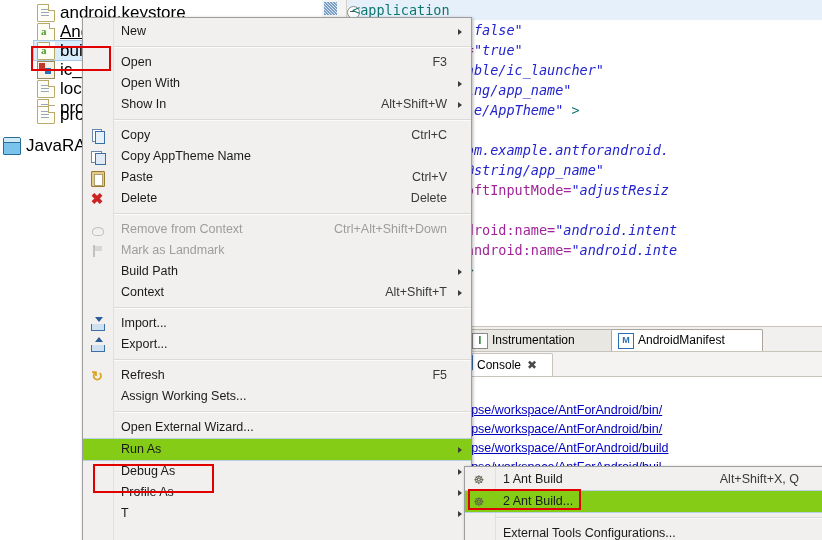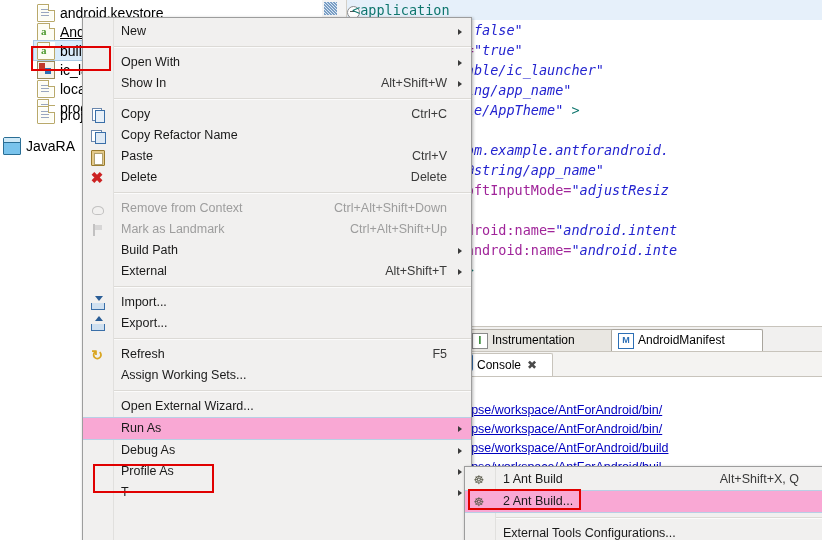--- a/index.html
+++ b/index.html
@@ -11,21 +11,21 @@
     -webkit-font-smoothing:antialiased;
   }
   
   #explorer{
     position:absolute;left:0;top:0;width:322px;height:540px;
     background:#ffffff;
   }
   .tree-row{
     position:absolute;left:0;height:20px;line-height:20px;
     display:flex;align-items:center;white-space:nowrap;
-    font-size:14px;color:#000;
+    font-size:17px;color:#000;
   }
   .tree-row .ticon{width:16px;height:16px;margin-right:5px;flex:0 0 16px;position:relative;}
   
   .ic-doc{background:#fdfdf4;border:1px solid #b9a96a;border-radius:1px;
     box-shadow:inset 0 0 0 1px #fff;}
   .ic-doc:before{content:"";position:absolute;left:3px;top:4px;width:8px;height:1px;
     background:#9aa7c0;box-shadow:0 3px 0 #9aa7c0,0 6px 0 #9aa7c0;}
   .ic-doc:after{content:"";position:absolute;right:-1px;top:-1px;width:6px;height:6px;
     background:#fff;border-left:1px solid #b9a96a;border-bottom:1px solid #b9a96a;}
   
@@ -111,21 +111,21 @@
   }
   #ctxmenu .icol{position:absolute;left:0;top:0;width:30px;height:100%;background:#f1f0ef;}
   #ctxmenu .vrule{position:absolute;left:30px;top:0;width:1px;height:100%;background:#e1e0de;}
   .mi{position:relative;height:21px;line-height:21px;display:flex;align-items:center;font-size:12.5px;color:#1a1a1a;}
   .mi .micon{position:absolute;left:6px;top:3px;width:16px;height:16px;}
   .mi .mlabel{position:absolute;left:38px;}
   .mi .maccel{position:absolute;right:24px;color:#3a3a3a;}
   .mi .marrow{position:absolute;right:9px;width:0;height:0;
     border-left:4px solid #3a3a3a;border-top:3.5px solid transparent;border-bottom:3.5px solid transparent;}
   .mi.disabled .mlabel,.mi.disabled .maccel{color:#9d9d9d;}
-  .mi.selected{background:#f9a8d4;border-top:1px solid #b8cfe5;border-bottom:1px solid #b8cfe5;}
+  .mi.selected{background:#84cc16;border-top:1px solid #b8cfe5;border-bottom:1px solid #b8cfe5;}
   .msep{height:1px;margin:4px 0 4px 31px;background:#dcdad6;border-bottom:1px solid #fbfbfb;}
   
   .g-copy{position:relative;}
   .g-copy:before{content:"";position:absolute;left:3px;top:1px;width:8px;height:11px;background:#fff;border:1px solid #6a87ad;}
   .g-copy:after{content:"";position:absolute;left:6px;top:3px;width:8px;height:11px;background:#e8f0f8;border:1px solid #3a6fa8;}
   .g-copyq{position:relative;}
   .g-copyq:before{content:"";position:absolute;left:2px;top:2px;width:9px;height:10px;background:#fff;border:1px solid #6a87ad;}
   .g-copyq:after{content:"";position:absolute;left:6px;top:4px;width:9px;height:10px;background:#dfeaf5;border:1px solid #3a6fa8;}
   .g-paste{position:relative;}
   .g-paste:before{content:"";position:absolute;left:2px;top:1px;width:12px;height:14px;background:#e3c98a;border:1px solid #9a7b2c;border-radius:1px;}
@@ -243,65 +243,68 @@
 <div id="ctxmenu">
   <div class="icol"></div>
   <div class="vrule"></div>
   <div id="ctx-items" style="position:relative;padding-top:3px;">
       <div class="mi">
         <span class="mlabel">New</span>
         <span class="marrow"></span>
       </div>
       <div class="msep"></div>
       <div class="mi">
+        <span class="mlabel">Open</span>
+        <span class="maccel">F3</span>
+      </div>
+      <div class="mi">
         <span class="mlabel">Open With</span>
         <span class="marrow"></span>
       </div>
       <div class="mi">
         <span class="mlabel">Show In</span>
         <span class="maccel">Alt+Shift+W</span>
         <span class="marrow"></span>
       </div>
       <div class="msep"></div>
       <div class="mi">
         <span class="micon g-copy"></span>
         <span class="mlabel">Copy</span>
         <span class="maccel">Ctrl+C</span>
       </div>
       <div class="mi">
         <span class="micon g-copyq"></span>
-        <span class="mlabel">Copy Refactor Name</span>
+        <span class="mlabel">Copy AppTheme Name</span>
       </div>
       <div class="mi">
         <span class="micon g-paste"></span>
         <span class="mlabel">Paste</span>
         <span class="maccel">Ctrl+V</span>
       </div>
       <div class="mi">
         <span class="micon g-del">✖</span>
         <span class="mlabel">Delete</span>
         <span class="maccel">Delete</span>
       </div>
       <div class="msep"></div>
       <div class="mi disabled">
         <span class="micon g-ctx"></span>
         <span class="mlabel">Remove from Context</span>
         <span class="maccel">Ctrl+Alt+Shift+Down</span>
       </div>
       <div class="mi disabled">
         <span class="micon g-lm"></span>
         <span class="mlabel">Mark as Landmark</span>
-        <span class="maccel">Ctrl+Alt+Shift+Up</span>
       </div>
       <div class="mi">
         <span class="mlabel">Build Path</span>
         <span class="marrow"></span>
       </div>
       <div class="mi">
-        <span class="mlabel">External</span>
+        <span class="mlabel">Context</span>
         <span class="maccel">Alt+Shift+T</span>
         <span class="marrow"></span>
       </div>
       <div class="msep"></div>
       <div class="mi">
         <span class="micon g-imp"></span>
         <span class="mlabel">Import...</span>
       </div>
       <div class="mi">
         <span class="micon g-exp"></span>

